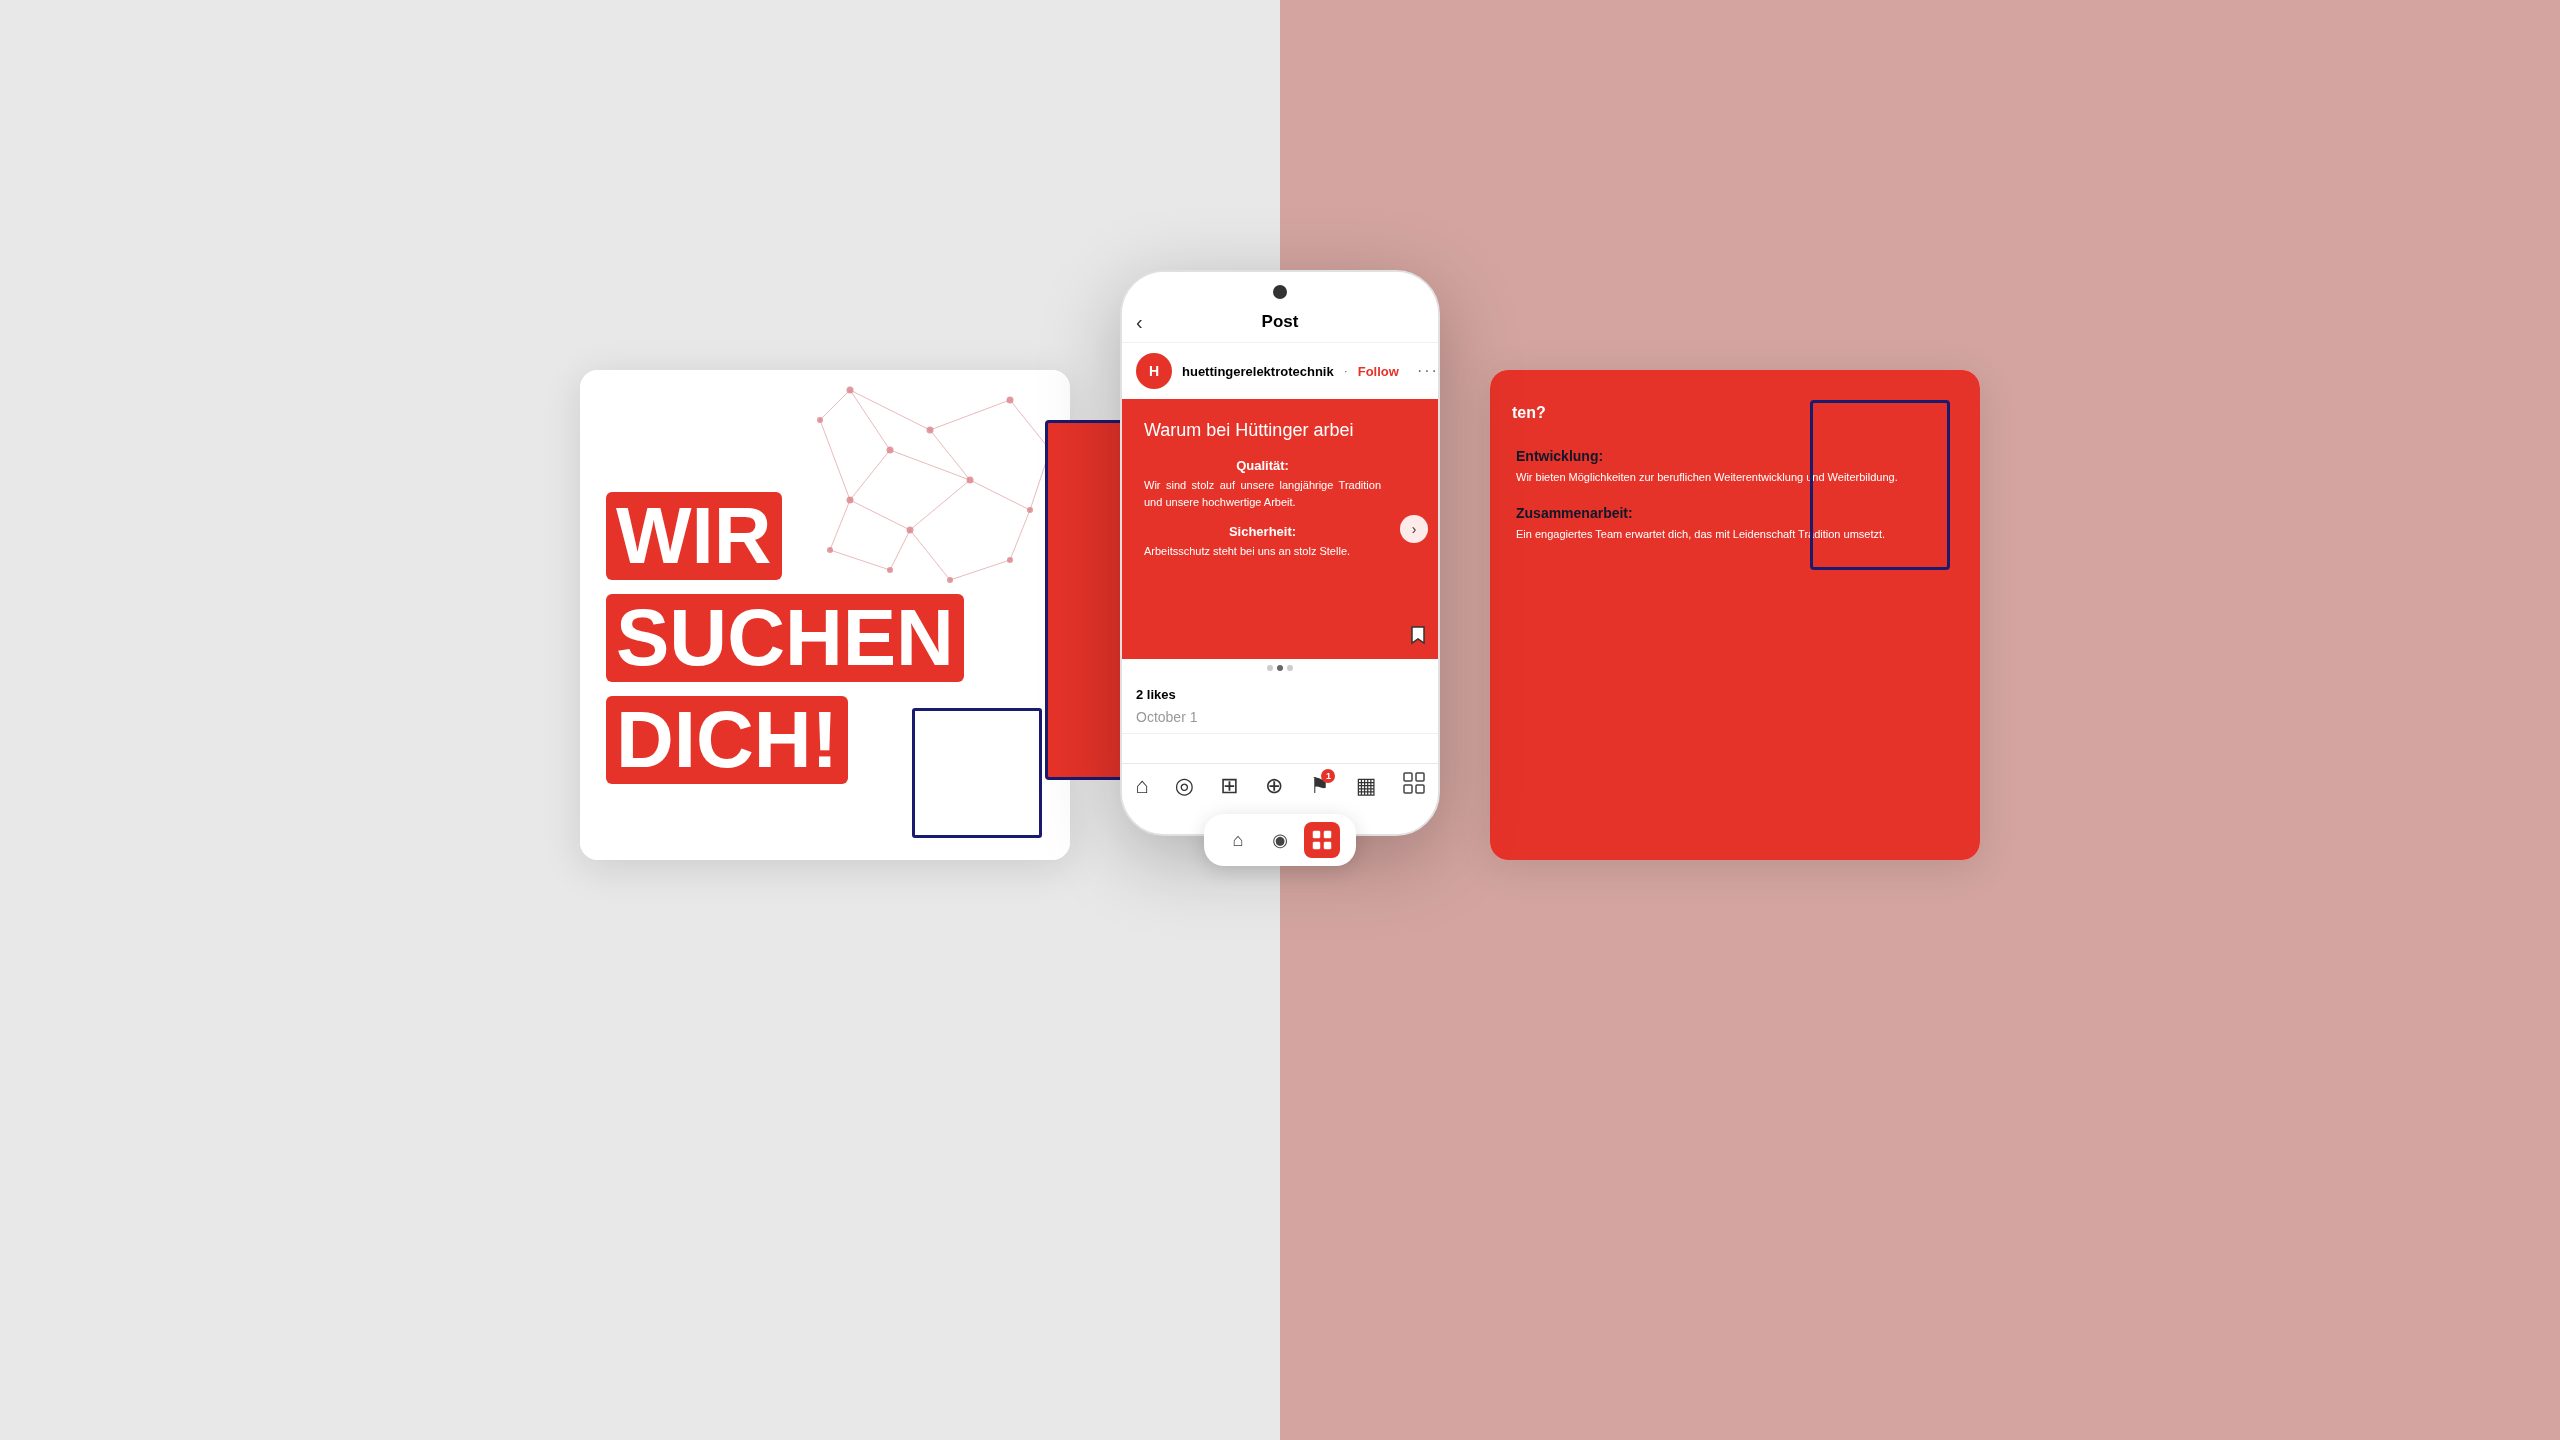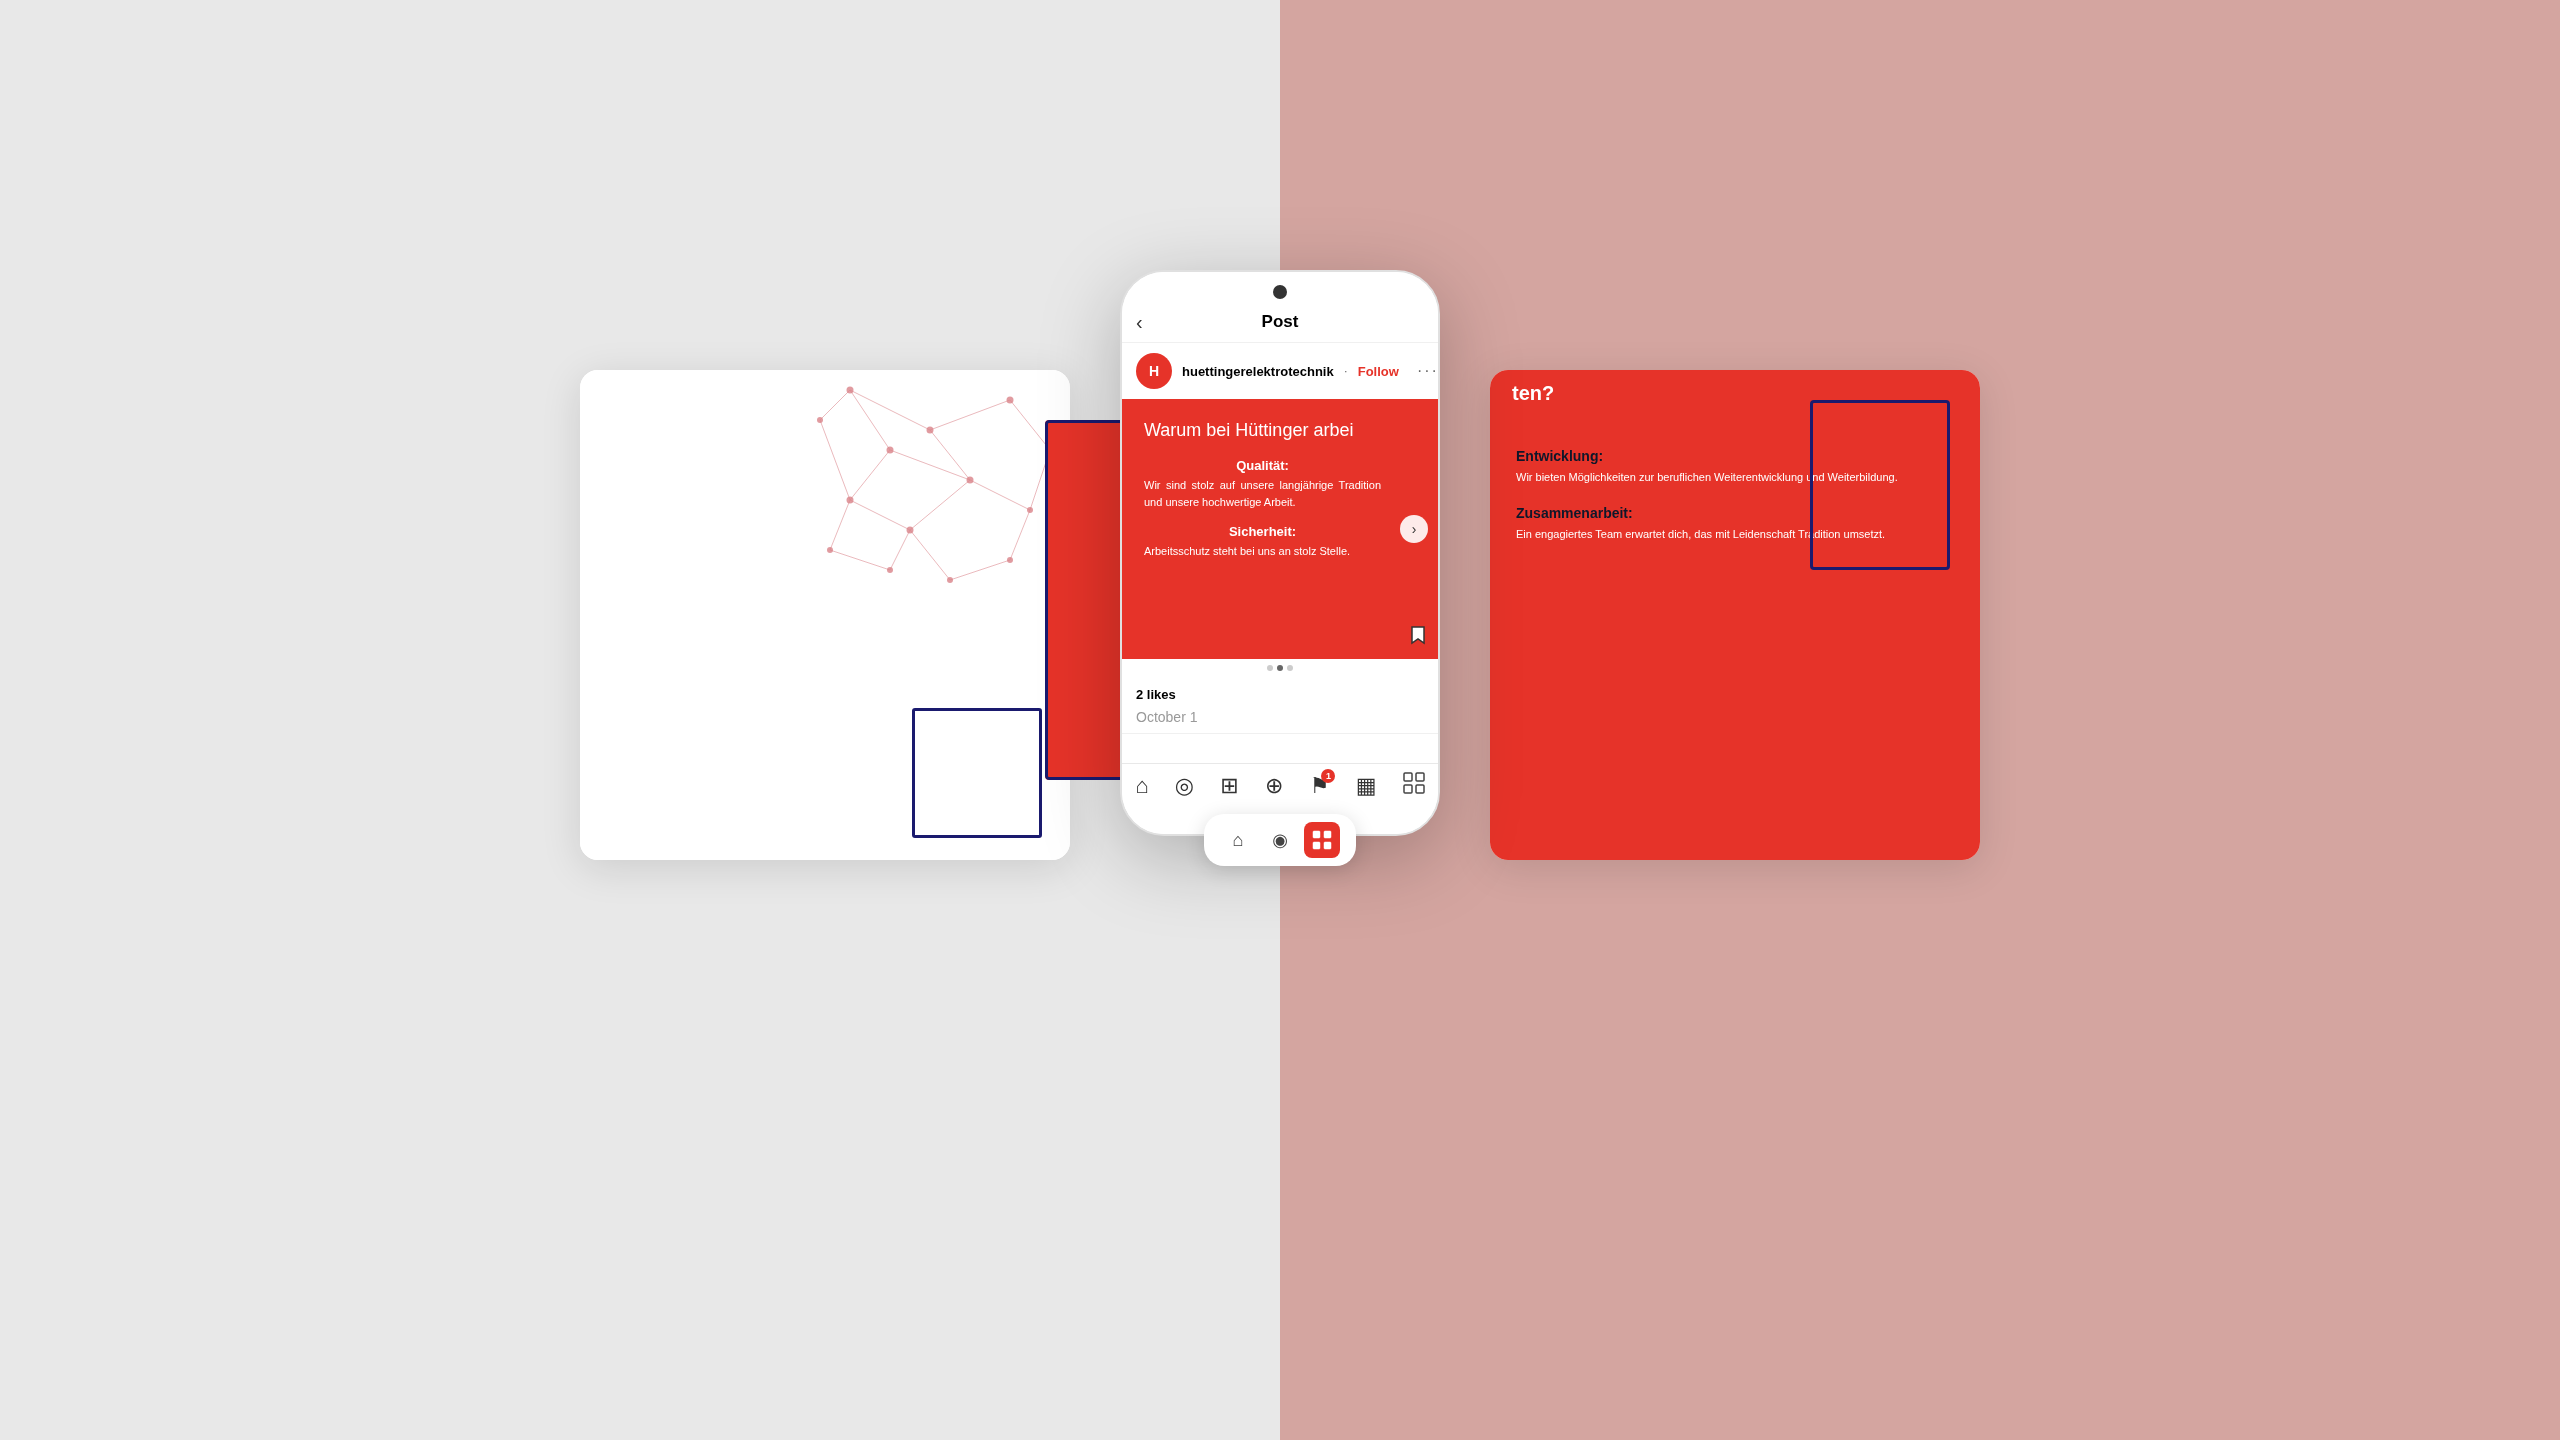--- a/index.html
+++ b/index.html
@@ -469,20 +469,31 @@
           <circle cx="60" cy="130" r="3.5"></circle>
           <circle cx="120" cy="160" r="3.5"></circle>
           <circle cx="220" cy="190" r="3"></circle>
           <circle cx="160" cy="210" r="3"></circle>
           <circle cx="40" cy="180" r="3"></circle>
           <circle cx="100" cy="200" r="3"></circle>
           <circle cx="30" cy="50" r="3"></circle>
         </g>
       </svg>
 
+      <div style="position:absolute; bottom:70px; left:26px;">
+        <div style="margin-bottom:8px;">
+          <span class="text-block">WIR</span>
+        </div>
+        <div style="margin-bottom:8px;">
+          <span class="text-block">SUCHEN</span>
+        </div>
+        <div>
+          <span class="text-block">DICH!</span>
+        </div>
+      </div>
 
       <div style="position:absolute; bottom:22px; right:28px; width:130px; height:130px; border:3px solid #1a1a6e; border-radius:3px; background:transparent;"></div>
     </div>
   </div>
 
   <div class="phone-wrapper">
     <div class="phone">
 
       <div class="phone-notch">
         <div class="phone-notch-circle"></div>
@@ -573,21 +584,21 @@
           <rect x="12" y="12" width="7" height="7" rx="1" fill="white" stroke="white" stroke-width="0.5"></rect>
         </svg>
       </div>
     </div>
   </div>
 
   <div class="card-right">
     <div class="card-right-inner">
       <div class="right-card-red">
 
-        <div style="position:absolute; top:0; left:0; font-size:20px; font-weight:800; color:white; padding:12px 22px 8px;">ten?</div>
+        <div style="position:absolute; top:0; left:0; font-size:16px; font-weight:800; color:white; padding:34px 22px 8px;">ten?</div>
 
         <div style="margin-top:50px;">
           <div class="right-section-title">Entwicklung:</div>
           <div class="right-section-text">Wir bieten Möglichkeiten zur beruflichen Weiterentwicklung und Weiterbildung.</div>
           <div class="right-section-title">Zusammenarbeit:</div>
           <div class="right-section-text">Ein engagiertes Team erwartet dich, das mit Leidenschaft Tradition umsetzt.</div>
         </div>
 
         <div class="blue-rect-right"></div>
       </div>

